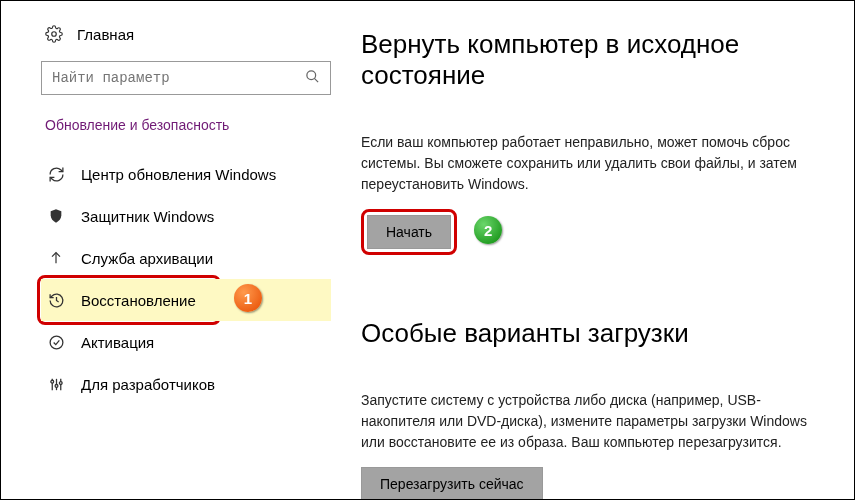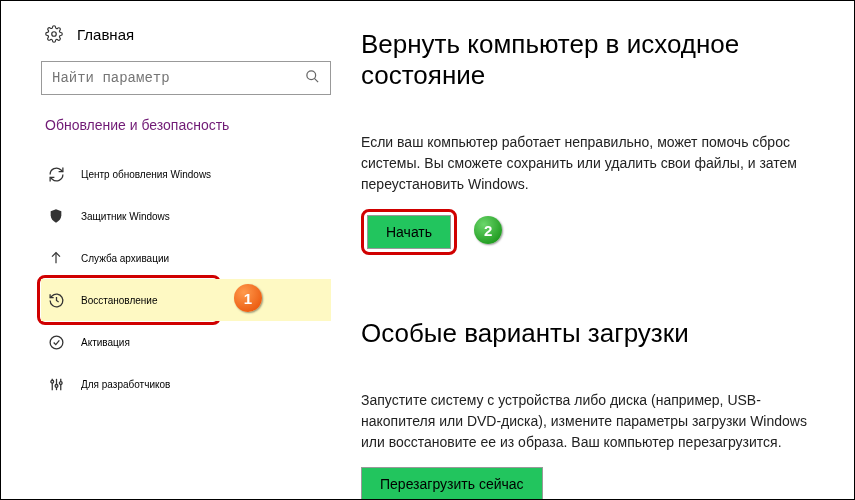--- a/index.html
+++ b/index.html
@@ -5,32 +5,32 @@
 * { box-sizing: border-box; margin: 0; padding: 0; }
 body { font-family: "Segoe UI", Tahoma, sans-serif; background: #fff; width: 855px; height: 500px; overflow: hidden; border: 1px solid #000; }
 .container { display: flex; height: 100%; }
 .sidebar { width: 340px; padding: 24px 0 11px 40px; }
 .home-row { display: flex; align-items: center; gap: 14px; margin-bottom: 18px; padding-left: 4px; }
 .home-row span:last-child { font-size: 15px; }
 .search-box { display: flex; align-items: center; border: 1px solid #999; width: 290px; height: 34px; padding: 0 10px; margin-bottom: 22px; }
 .search-box input { border: none; outline: none; flex: 1; font-size: 14px; color: #666; font-family: Liberation Mono, monospace; }
 .search-icon { color: #666; font-size: 15px; }
 .section-title { color: #701a75; font-size: 14px; margin-bottom: 20px; padding-left: 4px; }
-.nav-item { display: flex; align-items: center; gap: 16px; height: 42px; padding-left: 6px; font-size: 10px; cursor: pointer; width: 290px; }
+.nav-item { display: flex; align-items: center; gap: 16px; height: 42px; padding-left: 6px; font-size: 15px; cursor: pointer; width: 290px; }
 .nav-item.selected { background: #fef9c3; }
 .nav-icon { width: 18px; display: inline-flex; justify-content: center; }
 .hl-red { border: 3px solid #d00000; border-radius: 8px; position: relative; }
 .hl-nav { padding: 1px; margin: -4px 0 -4px -4px; width: 184px; }
 .badge { position: absolute; width: 28px; height: 28px; border-radius: 50%; display: flex; align-items: center; justify-content: center; font-weight: bold; color: #fff; font-size: 15px; box-shadow: 1px 1px 2px rgba(0,0,0,0.4); }
 .badge-1 { background: radial-gradient(circle at 35% 30%, #ff9a4d, #e64a00); right: -44px; top: 6px; }
 .badge-2 { background: radial-gradient(circle at 35% 30%, #6bd66b, #0a8a0a); right: -48px; top: 4px; }
 .main { flex: 1; padding: 28px 34px 0 20px; }
 .heading { font-size: 26px; font-weight: 400; margin-bottom: 16px; }
 .para { font-size: 14px; line-height: 1.5; margin-bottom: 14px; color: #222; margin-top: 41px; }
-.btn { background: #22c55e; border: 1px solid #999; padding: 8px 18px; font-size: 14px; font-family: inherit; cursor: pointer; }
+.btn { background: #a3a3a3; border: 1px solid #999; padding: 8px 18px; font-size: 14px; font-family: inherit; cursor: pointer; }
 .btn-wrap { display: inline-block; position: relative; margin-bottom: 44px; }
 .section-gap { margin-top: 19px; }
 </style>
 </head>
 <body>
 
 <div class="container">
   <aside class="sidebar">
     <div class="home-row">
       <span class="nav-icon">

